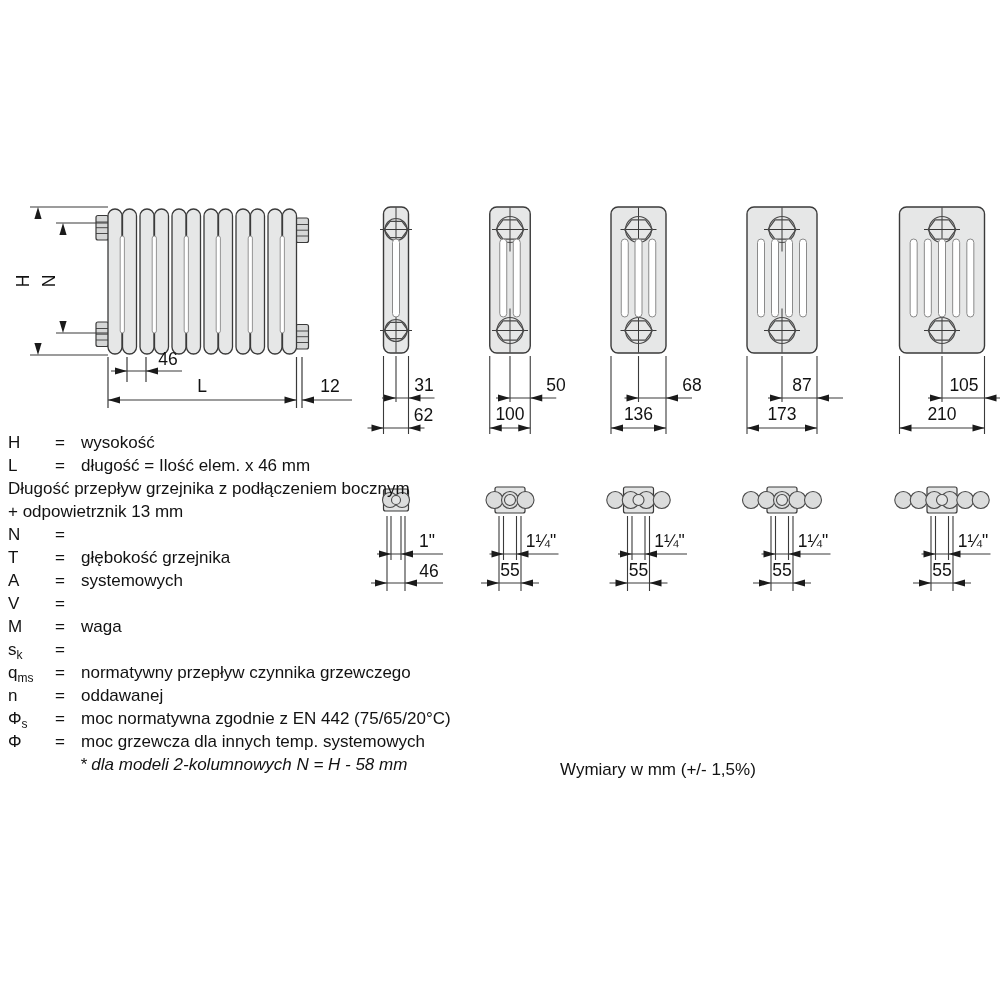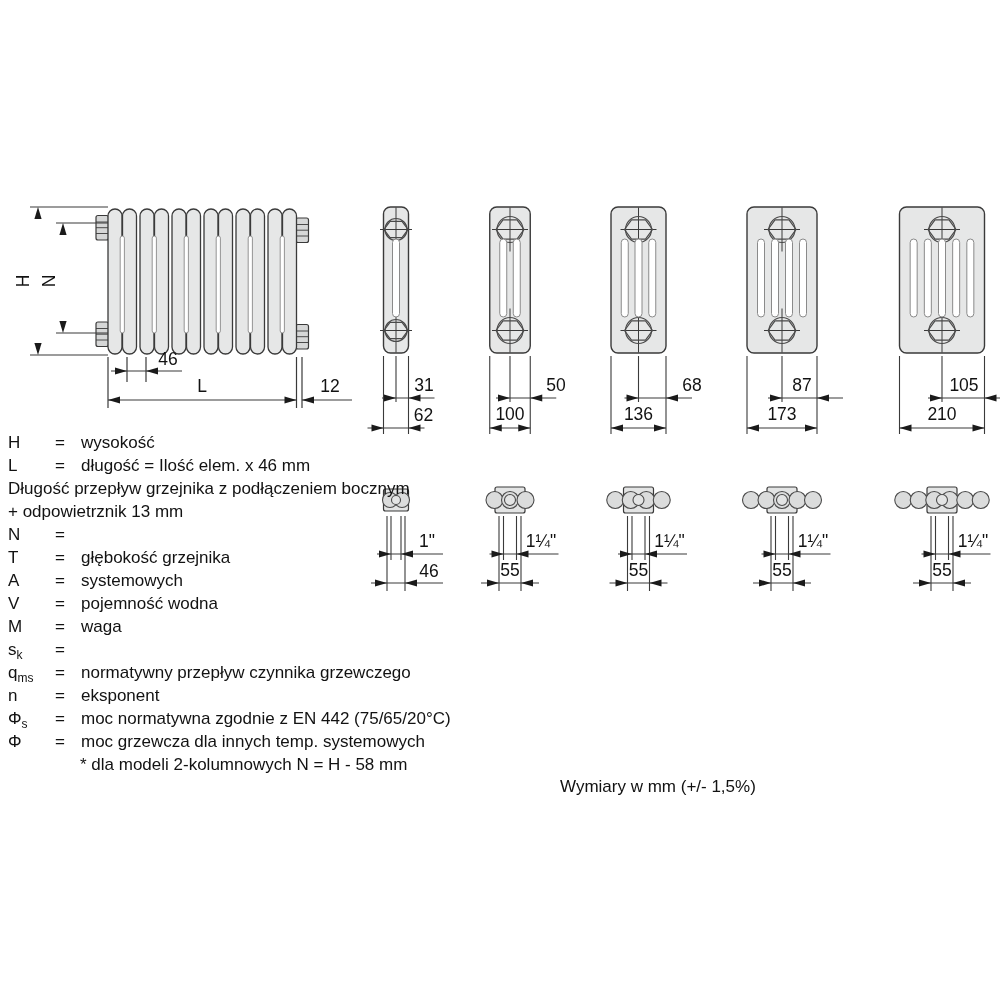--- a/index.html
+++ b/index.html
@@ -3,23 +3,23 @@
 <meta charset="utf-8">
 <style>
   html,body{margin:0;padding:0;background:#fff;}
   #page{position:relative;width:1000px;height:1000px;background:#fff;overflow:hidden;
         font-family:"Liberation Sans",sans-serif;color:#111;}
   #diagram{position:absolute;left:0;top:0;width:1000px;height:1000px;}
   #legend{position:absolute;left:8px;top:431px;width:470px;font-size:17px;line-height:23px;color:#121212;}
   .lrow{display:grid;grid-template-columns:47px 26px auto;}
   .lrow .sym{white-space:nowrap;}
   .ltext{white-space:nowrap;}
-  .indent{padding-left:72px;}
+  .indent{padding-left:72px;font-style:italic;}
   sub{font-size:12px;line-height:0;}
-  #footer-note{position:absolute;left:560px;top:777px;font-size:17px;color:#121212;white-space:nowrap;}
+  #footer-note{position:absolute;left:560px;top:760px;font-size:17px;color:#121212;white-space:nowrap;}
   svg text{font-family:"Liberation Sans",sans-serif;font-size:17.5px;fill:#121212;}
 </style>
 </head>
 <body>
 
 <div id="page">
   <svg id="diagram" viewBox="0 0 1000 1000">
       <g>
         <g>
           <rect x="96" y="215.5" width="12.5" height="24.5" rx="2" ry="2" fill="#d6d7d7" stroke="#3a3a3a" stroke-width="1.2"></rect>
@@ -365,40 +365,39 @@
         <span class="def">głębokość grzejnika</span>
       </div>
       <div class="lrow">
         <span class="sym"><span>A</span></span>
         <span class="eq">=</span>
         <span class="def">systemowych</span>
       </div>
       <div class="lrow">
         <span class="sym"><span>V</span></span>
         <span class="eq">=</span>
-        <span class="def">pojemność wodna</span>
       </div>
       <div class="lrow">
         <span class="sym"><span>M</span></span>
         <span class="eq">=</span>
         <span class="def">waga</span>
       </div>
       <div class="lrow">
         <span class="sym"><span>s</span><sub>k</sub></span>
         <span class="eq">=</span>
       </div>
       <div class="lrow">
         <span class="sym"><span>q</span><sub>ms</sub></span>
         <span class="eq">=</span>
         <span class="def">normatywny przepływ czynnika grzewczego</span>
       </div>
       <div class="lrow">
         <span class="sym"><span>n</span></span>
         <span class="eq">=</span>
-        <span class="def">eksponent</span>
+        <span class="def">oddawanej</span>
       </div>
       <div class="lrow">
         <span class="sym"><span>Φ</span><sub>s</sub></span>
         <span class="eq">=</span>
         <span class="def">moc normatywna zgodnie z EN 442 (75/65/20°C)</span>
       </div>
       <div class="lrow">
         <span class="sym"><span>Φ</span></span>
         <span class="eq">=</span>
         <span class="def">moc grzewcza dla innych temp. systemowych</span>

